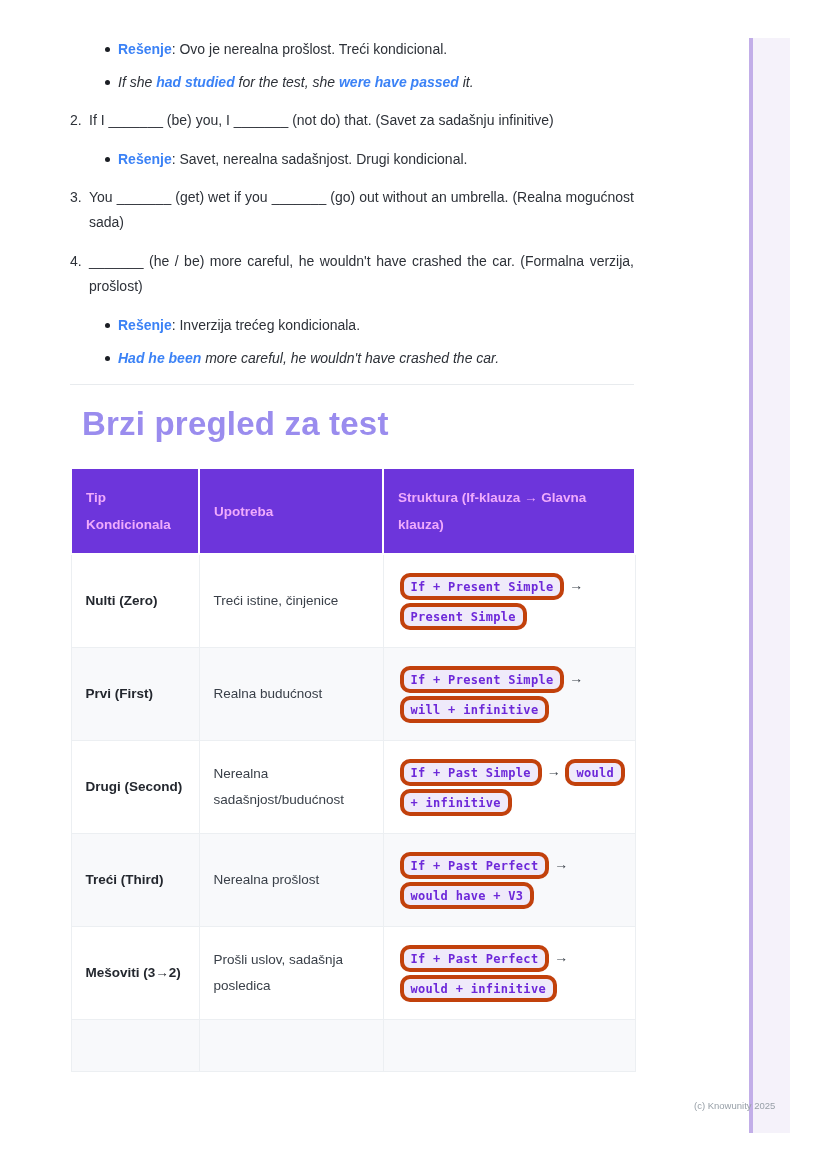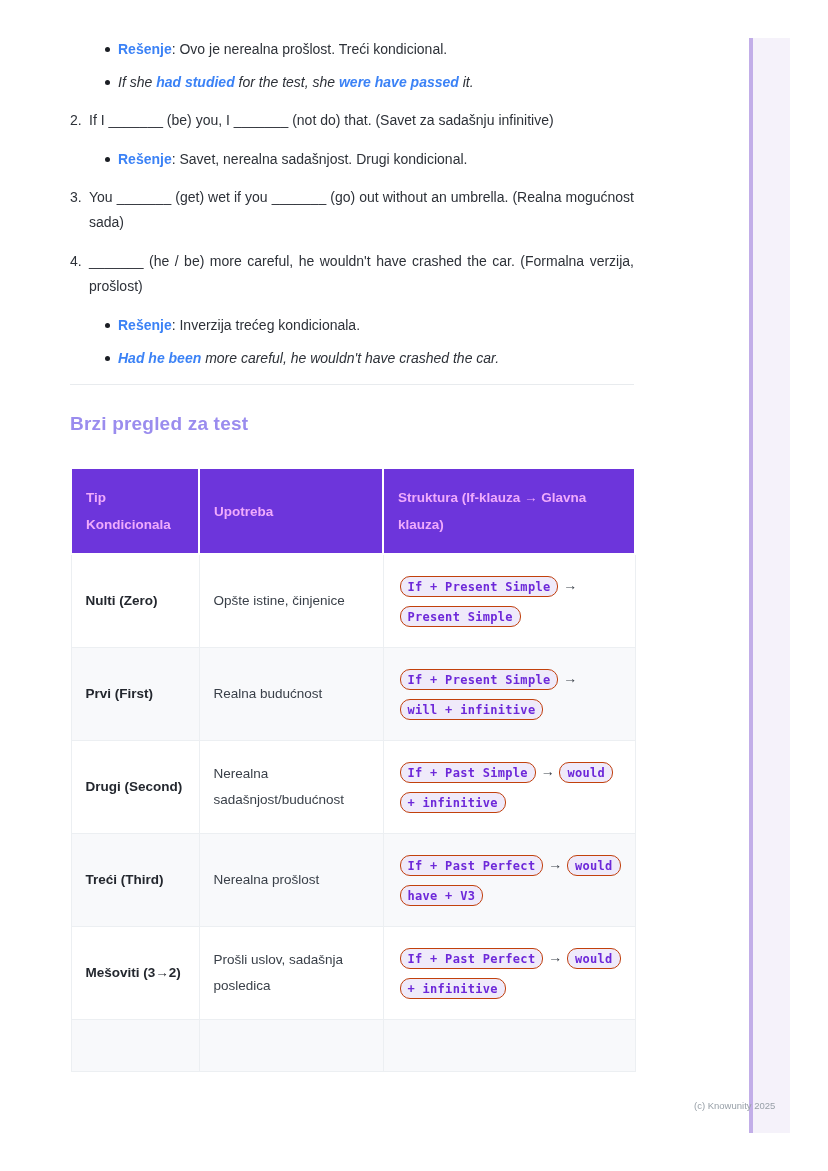--- a/index.html
+++ b/index.html
@@ -49,22 +49,22 @@
   .num-item .marker { position: absolute; left: 0; top: 0; }
 
   .b { font-weight: 700; color: #3b82f6; }
   .i { font-style: italic; }
 
   hr.rule {
     border: none; border-top: 1px solid #e8ebee;
     margin: 8px 0 0 0;
   }
   h2.section-title {
-    margin: 24px 0 0 0;
-    font-size: 19px;
+    margin: 24px 0 0 12px;
+    font-size: 33px;
     line-height: 30px;
     font-weight: 700;
     color: #9a8cee;
     letter-spacing: 0.2px;
   }
 
   table.summary {
     border-collapse: collapse;
     margin-top: 28px;
     width: 564px;
@@ -95,21 +95,21 @@
   table.summary td.c1 { font-weight: 700; color: #23272e; }
   table.summary td.c3 { line-height: 29px; padding: 16px; }
 
   code.badge {
     font-family: "DejaVu Sans Mono", monospace;
     font-size: 12px;
     font-weight: 700;
     letter-spacing: 0.3px;
     color: #6d28d9;
     background: #efeafa;
-    border: 1px solid #c2410c;
+    border: 4px solid #c2410c;
     border-radius: 10px;
     padding: 2.5px 7px;
     -webkit-box-decoration-break: clone;
     box-decoration-break: clone;
   }
   .arr { color: #3a4049; font-size: 14px; padding: 0 1px; }
 
   .divider-line {
     position: absolute; left: 749px; top: 38px;
     width: 4px; height: 1095px;
@@ -161,21 +161,21 @@
       <thead>
         <tr>
             <th>Tip Kondicionala</th>
             <th>Upotreba</th>
             <th>Struktura (If-klauza → Glavna klauza)</th>
           </tr>
       </thead>
       <tbody>
           <tr>
             <td class="c1">Nulti (Zero)</td>
-            <td>Opšte istine, činjenice</td>
+            <td>Treći istine, činjenice</td>
             <td class="c3"><code class="badge">If + Present Simple</code> <span class="arr">→</span> <code class="badge">Present Simple</code></td>
           </tr>
           <tr>
             <td class="c1">Prvi (First)</td>
             <td>Realna budućnost</td>
             <td class="c3"><code class="badge">If + Present Simple</code> <span class="arr">→</span> <code class="badge">will + infinitive</code></td>
           </tr>
           <tr>
             <td class="c1">Drugi (Second)</td>
             <td>Nerealna sadašnjost/budućnost</td>

